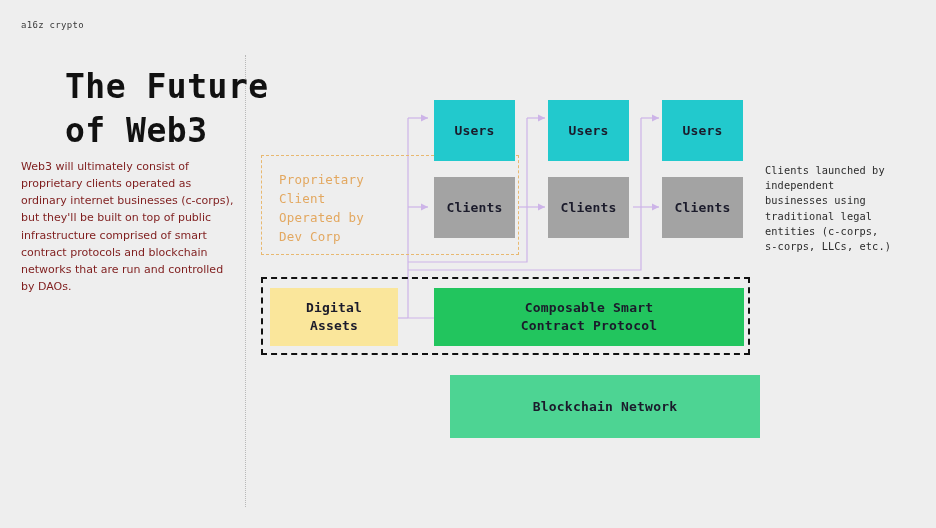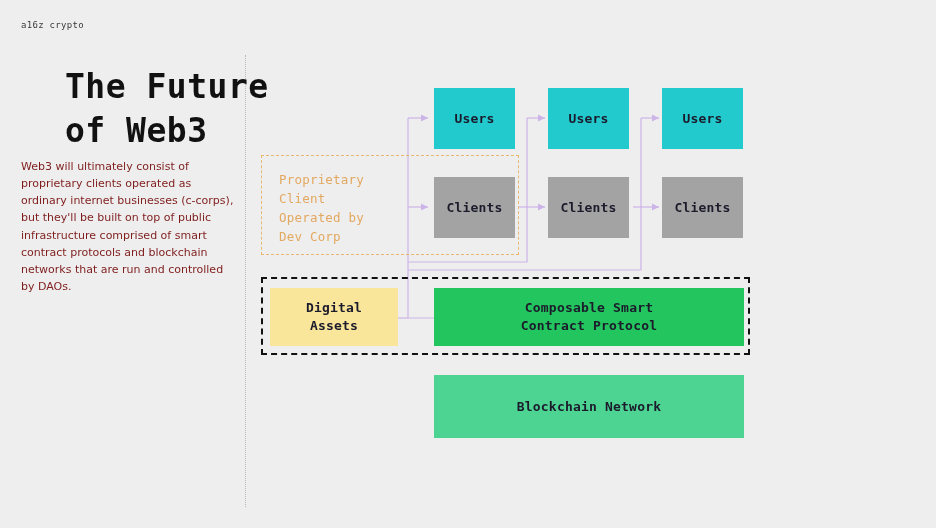--- a/index.html
+++ b/index.html
@@ -78,21 +78,21 @@
     text-align: center;
     font-family: "DejaVu Sans Mono", monospace;
     font-size: 13px;
     font-weight: 700;
     color: #1b1b2b;
     line-height: 1.38;
     white-space: pre-line;
     letter-spacing: 0.2px;
   }
 
-  .box-users   { background: #22c9cd; }
+  .box-users   { background: #22c9cd; margin-top: 12px; }
   .box-clients { background: #a3a3a3; }
   .box-assets  { background: #fae69b; }
   .box-proto   { background: #22c55e; }
   .box-chain   { background: #4dd493; }
 
   
   .frame {
     position: absolute;
   }
   .frame-orange {
@@ -191,17 +191,23 @@
   <div class="box box-clients" style="left:434px; top:177px; width:81px; height:61px;">Clients</div>
   <div class="box box-clients" style="left:548px; top:177px; width:81px; height:61px;">Clients</div>
   <div class="box box-clients" style="left:662px; top:177px; width:81px; height:61px;">Clients</div>
 
   <div class="box box-assets" style="left:270px; top:288px; width:128px; height:58px;">Digital
 Assets</div>
 
   <div class="box box-proto" style="left:434px; top:288px; width:310px; height:58px;">Composable Smart
 Contract Protocol</div>
 
-  <div class="box box-chain" style="left:434px; top:375px; width:310px; height:63px;">Blockchain Network</div>
-
+  <div class="box box-chain" style="left:450px; top:375px; width:310px; height:63px;">Blockchain Network</div>
+
+  <div class="annotation" style="left:765px; top:163px; width:165px;">Clients launched by
+independent
+businesses using
+traditional legal
+entities (c-corps,
+s-corps, LLCs, etc.)</div>
 
 
 </div>
 
 </body></html>

